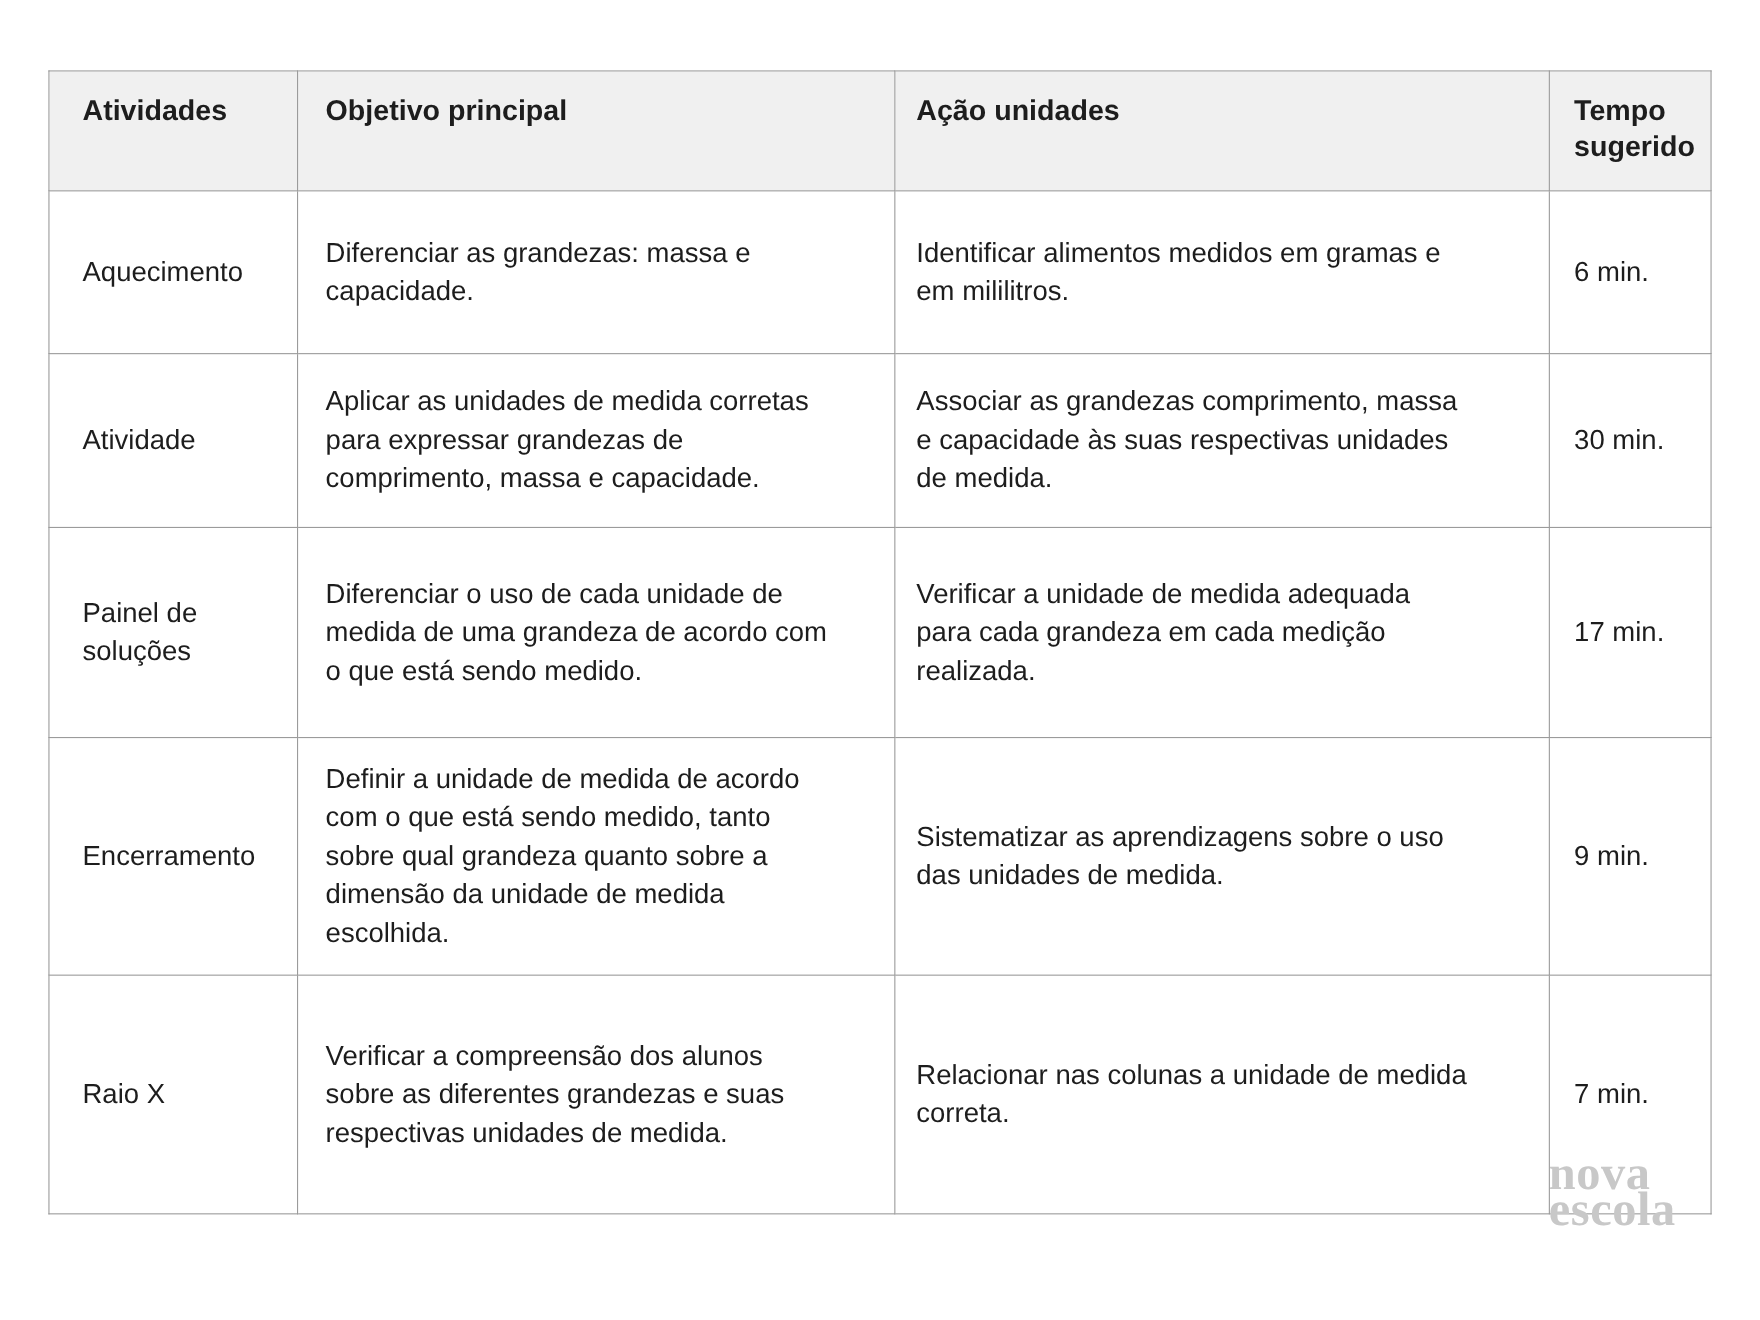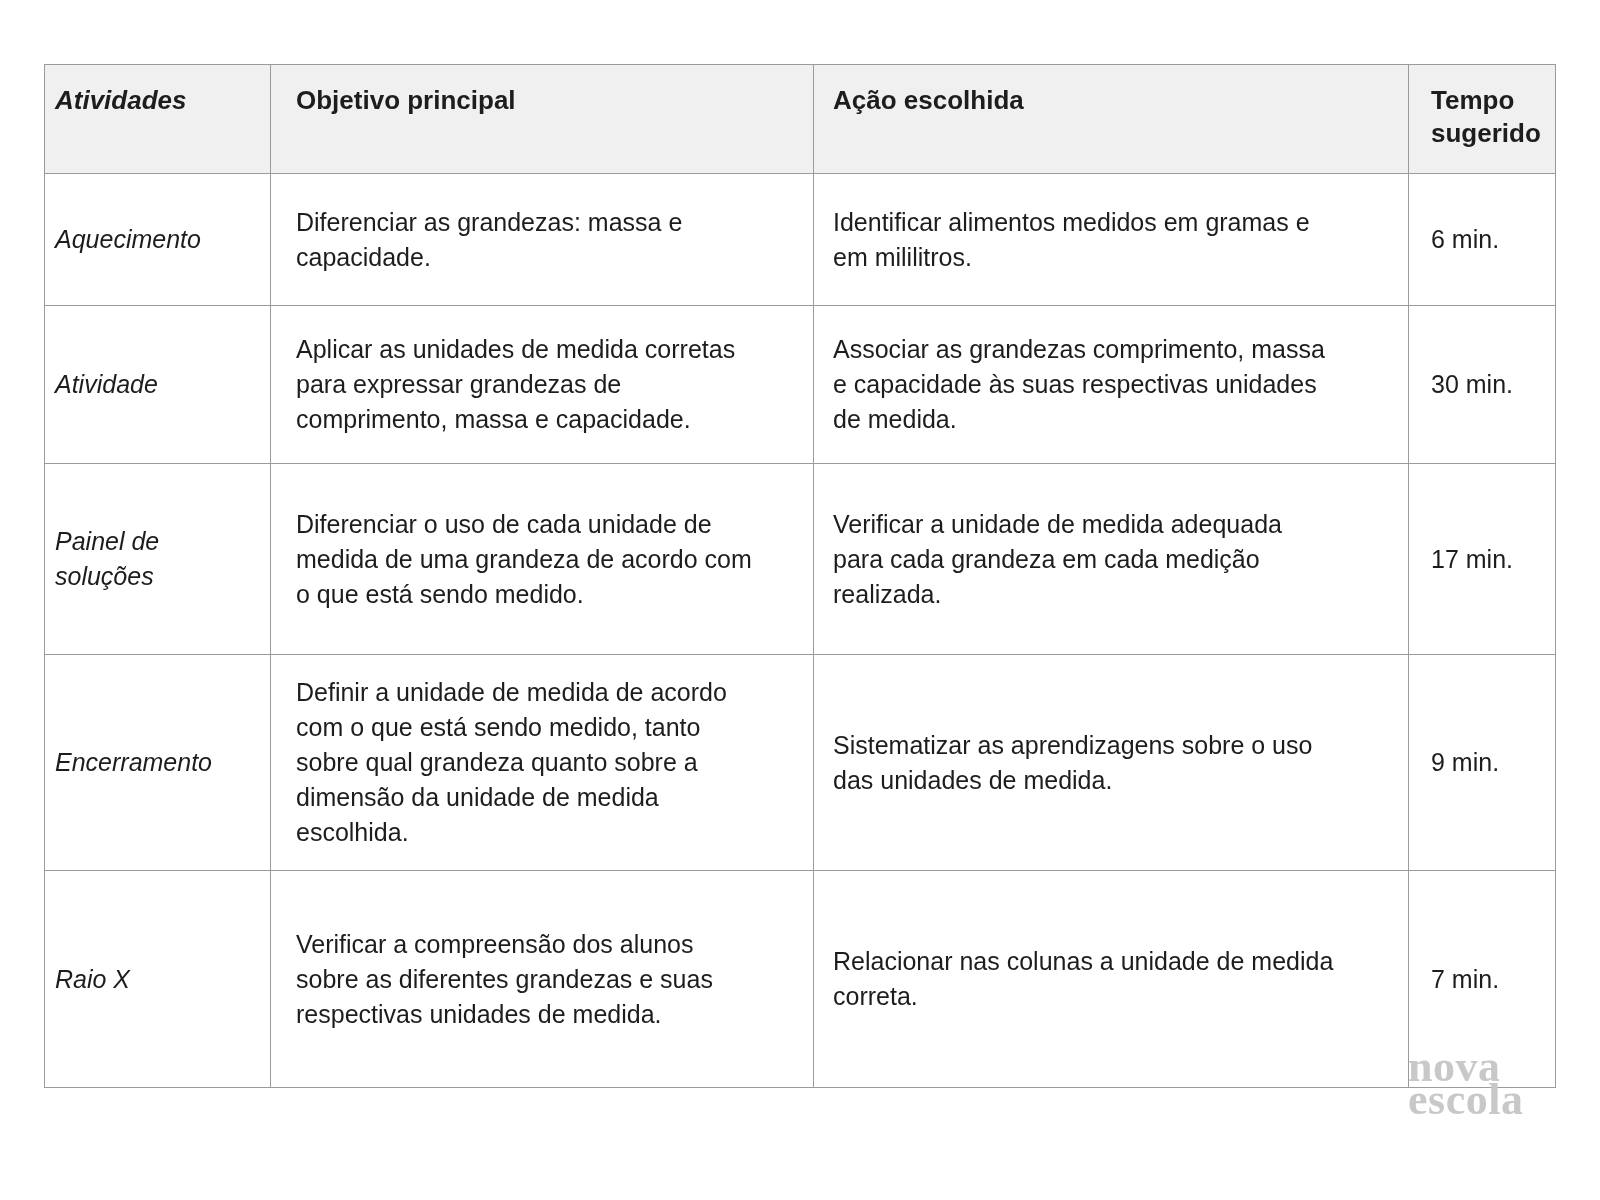--- a/index.html
+++ b/index.html
@@ -41,29 +41,29 @@
     padding: 19px 14px 0 25px;
   }
   .plan-table td {
     font-size: 25px;
     line-height: 35px;
     font-weight: 400;
     vertical-align: middle;
     padding: 6px 14px 6px 25px;
     background: #ffffff;
   }
-  .plan-table th.colpad-1, .plan-table td.colpad-1 { padding-left: 10px; font-style: italic; }
+  .plan-table th.colpad-1, .plan-table td.colpad-1 { padding-left: 30px; }
   .plan-table th.colpad-3, .plan-table td.colpad-3 { padding-left: 19px; }
   .plan-table th.colpad-4, .plan-table td.colpad-4 { padding-left: 22px; }
   col.c1 { width: 226px; }
   col.c2 { width: 543px; }
   col.c3 { width: 595px; }
   col.c4 { width: 147px; }
   tr.hdr { height: 109px; }
-  tr.r1 { height: 132px; }
+  tr.r1 { height: 148px; }
   tr.r2 { height: 158px; }
   tr.r3 { height: 191px; }
   tr.r4 { height: 216px; }
   tr.r5 { height: 217px; }
   .watermark {
     position: absolute;
     left: 1408px;
     top: 1050px;
     font-family: "Liberation Serif", serif;
     font-weight: 700;
@@ -83,21 +83,21 @@
     <colgroup>
       <col class="c1">
       <col class="c2">
       <col class="c3">
       <col class="c4">
     </colgroup>
     <thead>
       <tr class="hdr">
         <th class="colpad-1">Atividades</th>
         <th>Objetivo principal</th>
-        <th class="colpad-3">Ação escolhida</th>
+        <th class="colpad-3">Ação unidades</th>
         <th class="colpad-4">Tempo
 sugerido</th>
       </tr>
     </thead>
     <tbody>
       <tr class="r1">
         <td class="colpad-1">Aquecimento</td>
         <td>Diferenciar as grandezas: massa e
 capacidade.</td>
         <td class="colpad-3">Identificar alimentos medidos em gramas e

